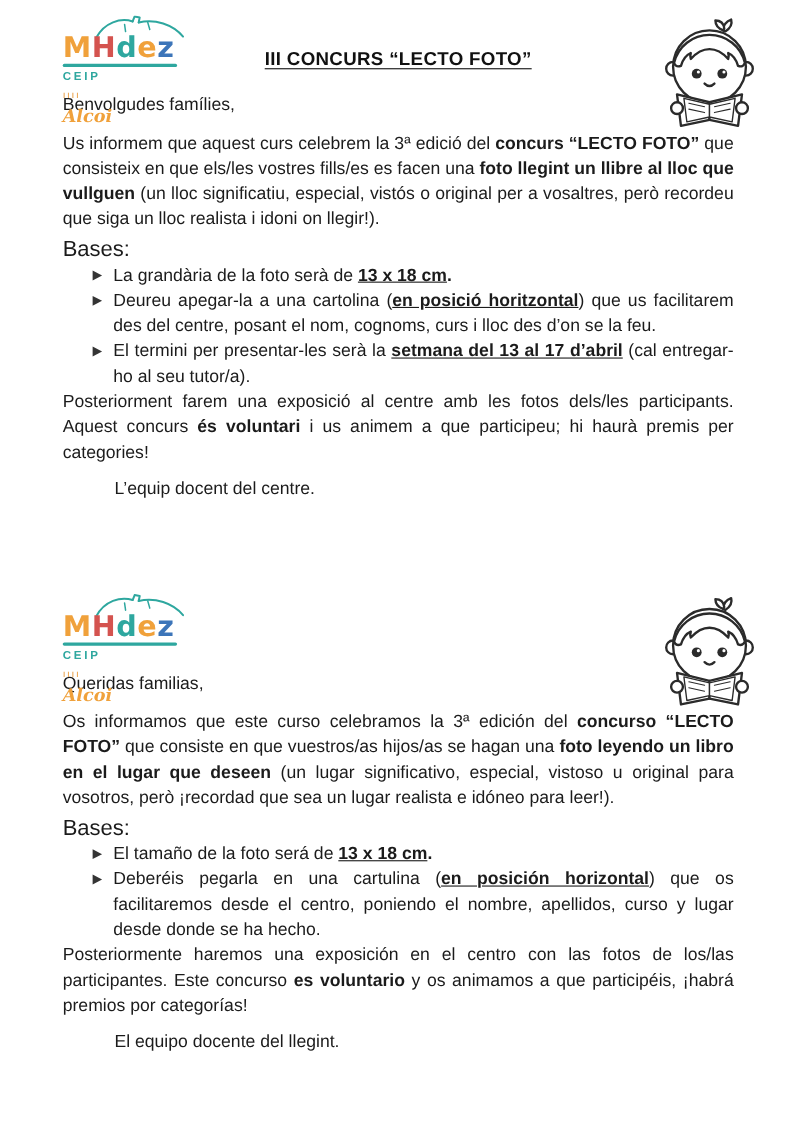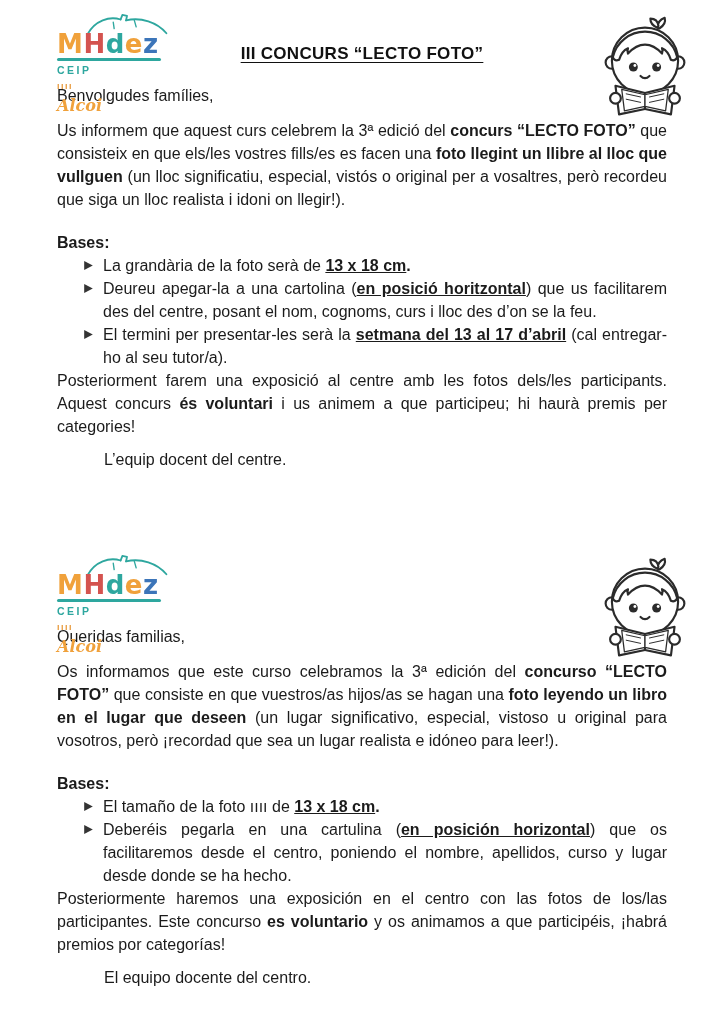--- a/index.html
+++ b/index.html
@@ -36,34 +36,34 @@
   .bridge { display: block; margin-left: 28px; width: 84px; height: 22px; }
   .brand {
     font-family: "DejaVu Sans", sans-serif;
     font-weight: 800; font-size: 26px; line-height: 24px; letter-spacing: 0.5px;
     margin-top: -4px;
   }
   .brand span { display: inline-block; }
   .logo-rule { width: 104px; height: 2.5px; margin-top: 2px; border-radius: 2px; }
   .logo-sub { display: flex; align-items: baseline; gap: 5px; margin-top: 3px; white-space: nowrap; flex-direction: column; }
   .ceip { font-size: 10.5px; font-weight: 700; letter-spacing: 2.5px; }
-  .ticks { font-size: 9px; font-weight: 700; letter-spacing: 1.5px; }
+  .ticks { font-size: 9px; font-weight: 400; letter-spacing: 1.5px; }
   .city {
     font-family: "DejaVu Serif", serif;
     font-style: italic; font-weight: 700; font-size: 16px;
   }
 
   
   .kid { position: absolute; right: -24px; top: 2px; width: 92px; height: 102px; }
 
   
   .greeting { font-size: 16px; line-height: 23px; }
   .para { font-size: 16px; line-height: 23px; text-align: justify; }
   .intro { margin-top: 12px; }
-  .bases-label { margin-top: 20px; font-size: 16px; line-height: 23px; font-weight: bold; }
+  .bases-label { margin-top: 5px; font-size: 20px; line-height: 23px; }
   ul.bases { list-style: none; padding-left: 26px; }
   ul.bases li {
     display: flex; gap: 9px;
     font-size: 16px; line-height: 23px;
   }
   ul.bases .arrow { flex: 0 0 auto; margin-top: 6px; }
   ul.bases .txt { flex: 1 1 auto; text-align: justify; }
   .outro { margin-top: 0; }
   .signature { margin-top: 10px; padding-left: 47px; font-size: 16px; line-height: 23px; }
 </style>
@@ -201,28 +201,28 @@
 
     <p class="para intro"><span>Os informamos que este curso celebramos la 3ª edición del </span><span style="font-weight: 700;">concurso “LECTO FOTO”</span><span> que consiste en que vuestros/as hijos/as se hagan una </span><span style="font-weight: 700;">foto leyendo un libro en el lugar que deseen</span><span> (un lugar significativo, especial, vistoso u original para vosotros, però ¡recordad que sea un lugar realista e idóneo para leer!).</span></p>
 
     <p class="bases-label">Bases:</p>
 
     <ul class="bases">
       <li>
         <svg class="arrow" width="11" height="11" viewBox="0 0 11 11">
             <path d="M1.2,1 L9.8,5.5 L1.2,10 Z" fill="#343434"></path>
           </svg>
-        <span class="txt"><span>El tamaño de la foto ıııı de </span><span style="font-weight: 700; text-decoration: underline;">13 x 18 cm</span><span style="font-weight: 700;">.</span></span>
+        <span class="txt"><span>El tamaño de la foto será de </span><span style="font-weight: 700; text-decoration: underline;">13 x 18 cm</span><span style="font-weight: 700;">.</span></span>
       </li>
       <li>
         <svg class="arrow" width="11" height="11" viewBox="0 0 11 11">
             <path d="M1.2,1 L9.8,5.5 L1.2,10 Z" fill="#343434"></path>
           </svg>
         <span class="txt"><span>Deberéis pegarla en una cartulina (</span><span style="font-weight: 700; text-decoration: underline;">en posición horizontal</span><span>) que os facilitaremos desde el centro, poniendo el nombre, apellidos, curso y lugar desde donde se ha hecho.</span></span>
       </li>
     </ul>
 
     <p class="para outro"><span>Posteriormente haremos una exposición en el centro con las fotos de los/las participantes. Este concurso </span><span style="font-weight: 700;">es voluntario</span><span> y os animamos a que participéis, ¡habrá premios por categorías!</span></p>
 
-    <p class="signature">El equipo docente del centro.</p>
+    <p class="signature">El equipo docente del llegint.</p>
   </section>
 
 </div>
 
 </body></html>

